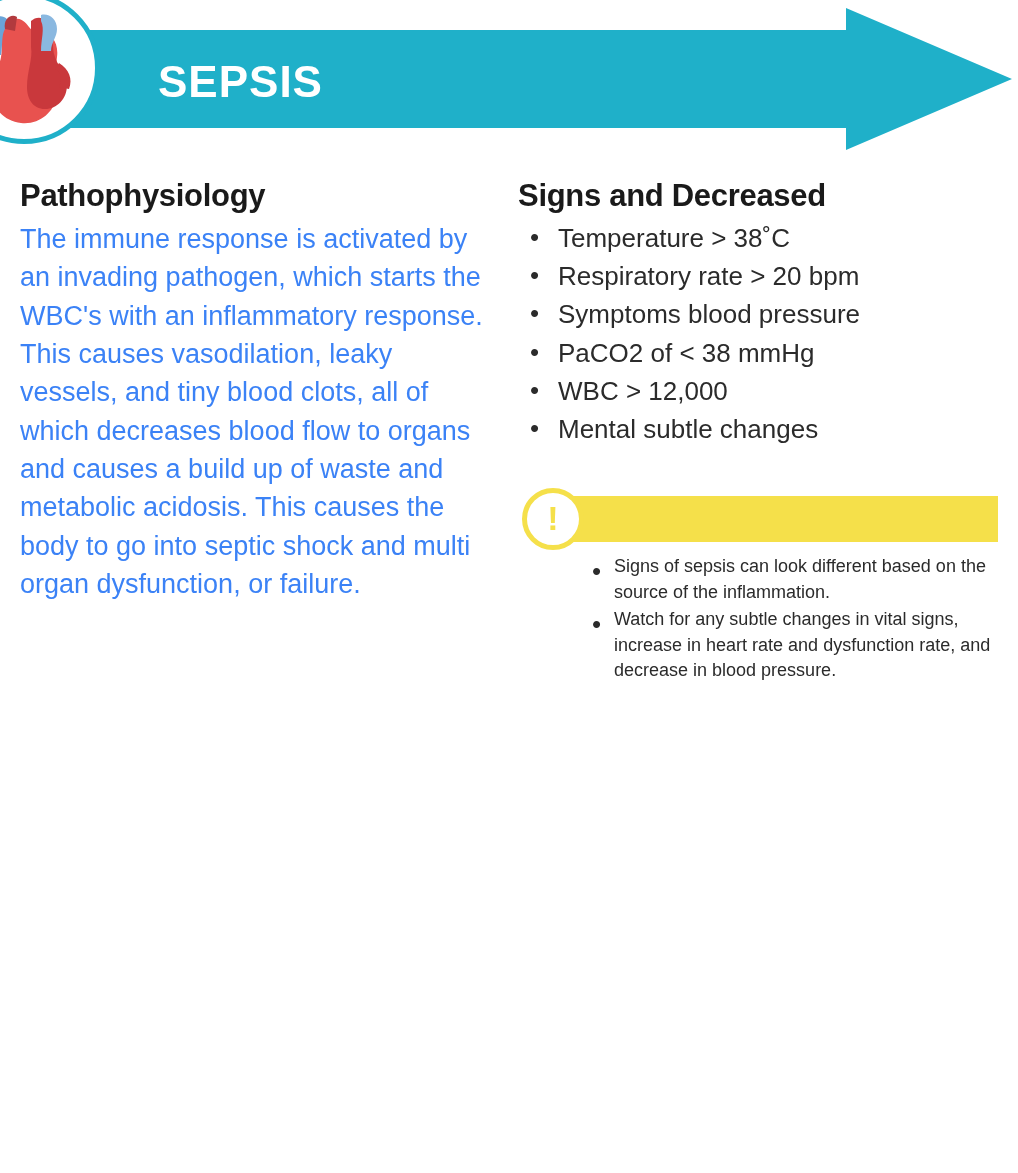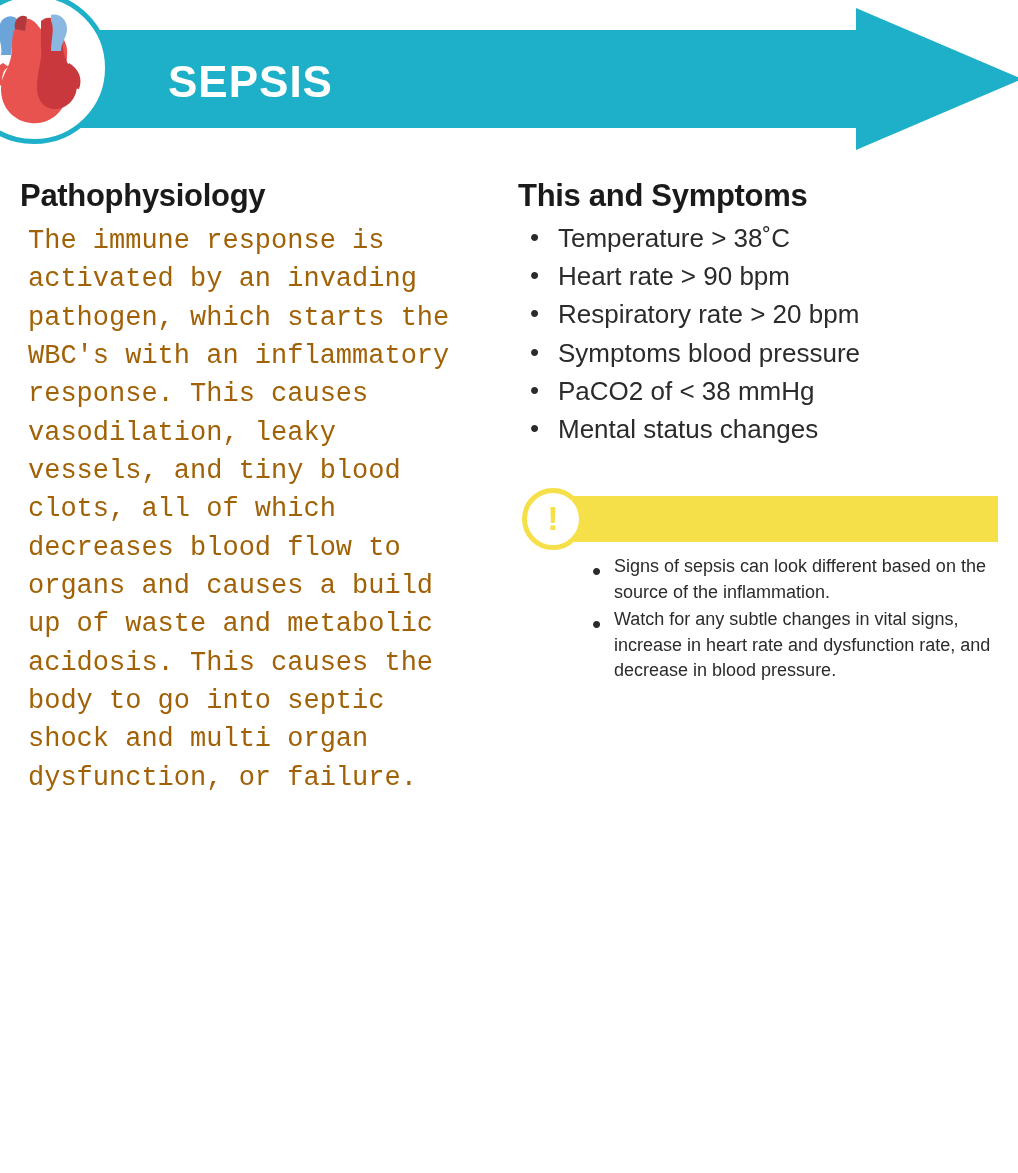--- a/index.html
+++ b/index.html
@@ -13,21 +13,21 @@
     height: 1173px;
     position: relative;
     font-family: "Liberation Sans", sans-serif;
     color: #231f20;
     overflow: hidden;
   }
 
   
   .header {
     position: absolute;
-    left: 10px;
+    left: 0;
     top: 0;
     width: 998px;
     height: 160px;
   }
   .banner-svg {
     position: absolute;
     left: 0;
     top: 0;
   }
   .banner-title {
@@ -73,23 +73,22 @@
   h2.section-title {
     margin: 0 0 6px 0;
     font-size: 31px;
     font-weight: bold;
     letter-spacing: -0.3px;
     color: #1a1a1a;
   }
   .body-text {
     font-size: 27px;
     line-height: 1.42;
-    color: #a16207;
-    margin: 8px;
-    font-family: Liberation Mono, monospace;
+    color: #3b82f6;
+    margin: 0;
   }
   ul.bullets {
     margin: 4px 0 12px 0;
     padding-left: 34px;
     list-style: none;
   }
   ul.bullets li {
     font-size: 26px;
     line-height: 1.43;
     color: #2b2b2b;
@@ -193,28 +192,28 @@
 </div>
 
 <div class="columns">
 
   <div class="col-left">
     <h2 class="section-title">Pathophysiology</h2>
     <p class="body-text">The immune response is activated by an invading pathogen, which starts the WBC's with an inflammatory response. This causes vasodilation, leaky vessels, and tiny blood clots, all of which decreases blood flow to organs and causes a build up of waste and metabolic acidosis. This causes the body to go into septic shock and multi organ dysfunction, or failure.</p>
   </div>
 
   <div class="col-right">
-    <h2 class="section-title">This and Symptoms</h2>
+    <h2 class="section-title">Signs and Decreased</h2>
     <ul class="bullets">
       <li>Temperature &gt; 38˚C</li>
-      <li>Heart rate &gt; 90 bpm</li>
       <li>Respiratory rate &gt; 20 bpm</li>
       <li>Symptoms blood pressure</li>
       <li>PaCO2 of &lt; 38 mmHg</li>
-      <li>Mental status changes</li>
+      <li>WBC &gt; 12,000</li>
+      <li>Mental subtle changes</li>
     </ul>
 
     <div class="tip-block">
       <div class="tip-banner">
         <div class="tip-icon">
           <span>!</span>
         </div>
       </div>
       <ul class="tip-bullets">
         <li>Signs of sepsis can look different based on the source of the inflammation.</li>

